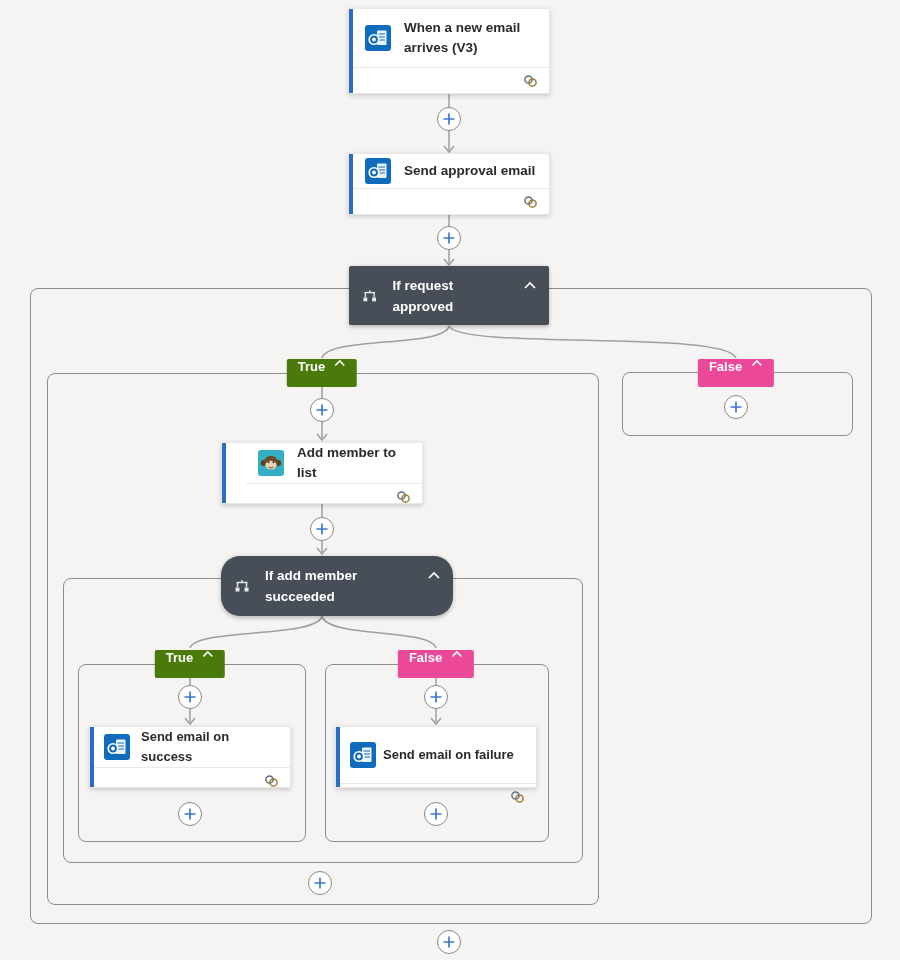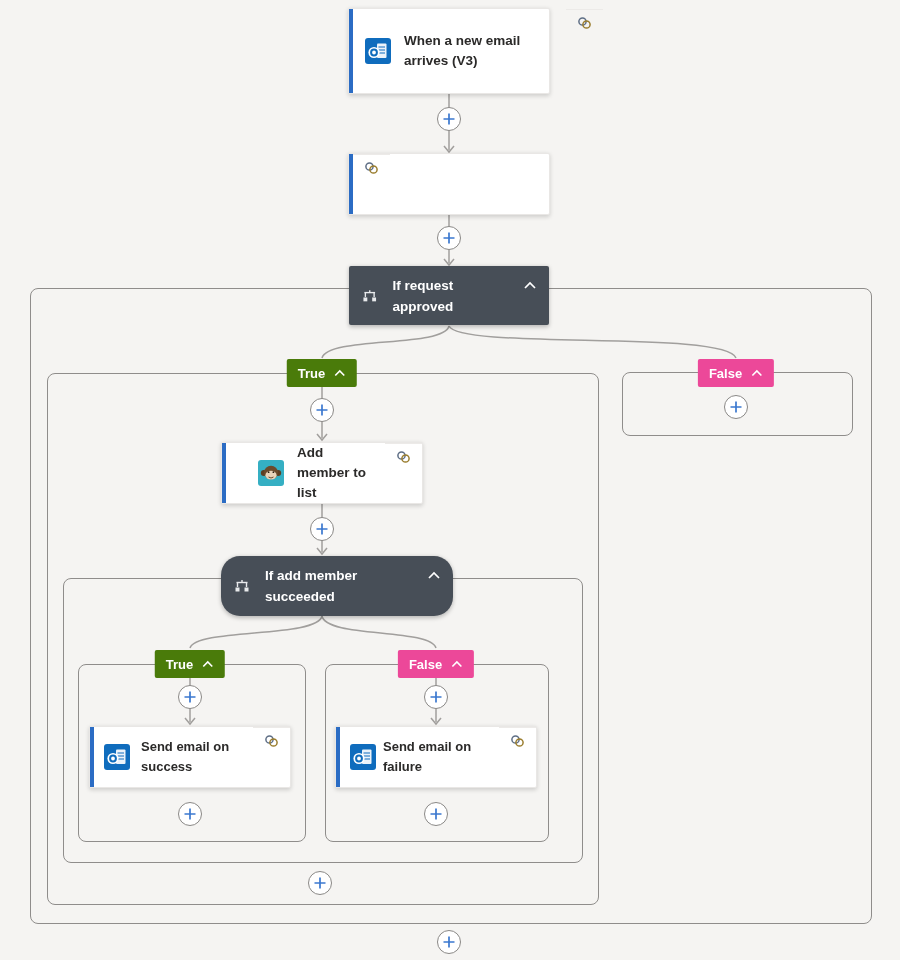--- a/index.html
+++ b/index.html
@@ -9,33 +9,33 @@
     font-family:"Liberation Sans", sans-serif;
     -webkit-font-smoothing:antialiased;
   }
   .container{position:absolute;border:1.5px solid #8f8d8b;border-radius:8px;z-index:1;background:transparent;}
   svg.connectors{position:absolute;left:0;top:0;z-index:2;pointer-events:none;}
   .card{
     position:absolute;width:202px;background:#ffffff;border:1px solid #e9e7e5;border-radius:2px;
     box-shadow:0 1.5px 4px rgba(0,0,0,.16);display:flex;z-index:3;box-sizing:border-box;cursor:pointer;
   }
   .accent{width:4px;flex:none;background:#2b6cc4;}
-  .card-main{flex:1;display:flex;flex-direction:row;min-width:0;}
+  .card-main{flex:1;display:flex;flex-direction:column;min-width:0;}
   .title-row{flex:1;display:flex;align-items:center;gap:13px;padding:0 12px;}
   .app-icon{width:26px;height:26px;flex:none;display:block;}
   .card-title{font-size:13.5px;font-weight:700;color:#2b2a29;line-height:20px;}
   .card-footer{height:25px;flex:none;border-top:1px solid #eceae8;display:flex;align-items:center;justify-content:flex-end;padding:0 10px;}
   .cond{
     position:absolute;background:#474e57;border-radius:2px;box-shadow:0 1.5px 4px rgba(0,0,0,.25);
     display:flex;align-items:center;gap:14px;padding:0 12px;z-index:3;box-sizing:border-box;cursor:pointer;color:#fff;
   }
   .cond-title{font-size:13.5px;font-weight:700;line-height:21px;width:120px;}
   .cond .collapse{margin-left:auto;align-self:flex-start;margin-top:12px;background:none;border:none;padding:0;cursor:pointer;display:block;}
   .badge{
-    position:absolute;transform:translateX(-50%);height:28px;display:inline-flex;align-items:center;gap:9px;
+    position:absolute;transform:translateX(-50%);height:28px;display:inline-flex;align-items:flex-start;gap:9px;
     padding:0 11px;color:#fff;font-weight:700;font-size:13px;border-radius:2px;z-index:4;cursor:pointer;white-space:nowrap;
   }
   .badge.green{background:#4a7b0a;}
   .badge.red{background:#ec4899;}
   .plus{
     position:absolute;width:24px;height:24px;border-radius:50%;background:#fff;border:1px solid #8a8886;
     transform:translate(-50%,-50%);display:flex;align-items:center;justify-content:center;padding:0;z-index:4;cursor:pointer;box-sizing:border-box;
   }
   .linkicon{display:block;cursor:pointer;}
 </style>
@@ -88,20 +88,30 @@
         <circle cx="6.5" cy="5.5" r="3.6" fill="none" stroke="#5e6e85" stroke-width="1.5"></circle>
         <circle cx="10.5" cy="8.5" r="3.6" fill="none" stroke="#9a7d2e" stroke-width="1.5"></circle>
       </svg>
     </div>
   </div>
 </div>
 
 <div class="card" style="left:348px;top:153px;height:62px;">
   <div class="accent"></div>
   <div class="card-main">
+    <div class="title-row">
+      <svg class="app-icon" viewBox="0 0 26 26">
+        <rect width="26" height="26" rx="3" fill="#0f6cbd"></rect>
+        <rect x="12" y="5.5" width="9.5" height="14.5" rx="1" fill="#ffffff" opacity="0.92"></rect>
+        <path d="M13.5 9 H20 M13.5 12 H20 M13.5 15 H20" stroke="#0f6cbd" stroke-width="1.2"></path>
+        <circle cx="9" cy="14.5" r="5.6" fill="#ffffff"></circle>
+        <circle cx="9" cy="14.5" r="2.9" fill="none" stroke="#0f6cbd" stroke-width="2"></circle>
+      </svg>
+      <span class="card-title">Send approval email</span>
+    </div>
     <div class="card-footer">
       <svg class="linkicon" width="17" height="14" viewBox="0 0 17 14">
         <circle cx="6.5" cy="5.5" r="3.6" fill="none" stroke="#5e6e85" stroke-width="1.5"></circle>
         <circle cx="10.5" cy="8.5" r="3.6" fill="none" stroke="#9a7d2e" stroke-width="1.5"></circle>
       </svg>
     </div>
   </div>
 </div>
 
 <div class="cond" style="left:349px;top:266px;width:200px;height:59px;">
@@ -211,21 +221,21 @@
         <circle cx="6.5" cy="5.5" r="3.6" fill="none" stroke="#5e6e85" stroke-width="1.5"></circle>
         <circle cx="10.5" cy="8.5" r="3.6" fill="none" stroke="#9a7d2e" stroke-width="1.5"></circle>
       </svg>
     </div>
   </div>
 </div>
 
 <div class="card" style="left:335px;top:726px;height:62px;">
   <div class="accent"></div>
   <div class="card-main">
-    <div class="title-row" style="gap:7px;padding:4px 10px;justify-content:flex-end;">
+    <div class="title-row" style="gap:7px;padding:15px 10px;">
       <svg class="app-icon" viewBox="0 0 26 26">
         <rect width="26" height="26" rx="3" fill="#0f6cbd"></rect>
         <rect x="12" y="5.5" width="9.5" height="14.5" rx="1" fill="#ffffff" opacity="0.92"></rect>
         <path d="M13.5 9 H20 M13.5 12 H20 M13.5 15 H20" stroke="#0f6cbd" stroke-width="1.2"></path>
         <circle cx="9" cy="14.5" r="5.6" fill="#ffffff"></circle>
         <circle cx="9" cy="14.5" r="2.9" fill="none" stroke="#0f6cbd" stroke-width="2"></circle>
       </svg>
       <span class="card-title" style="font-size:13px">Send email on failure</span>
     </div>
     <div class="card-footer">

